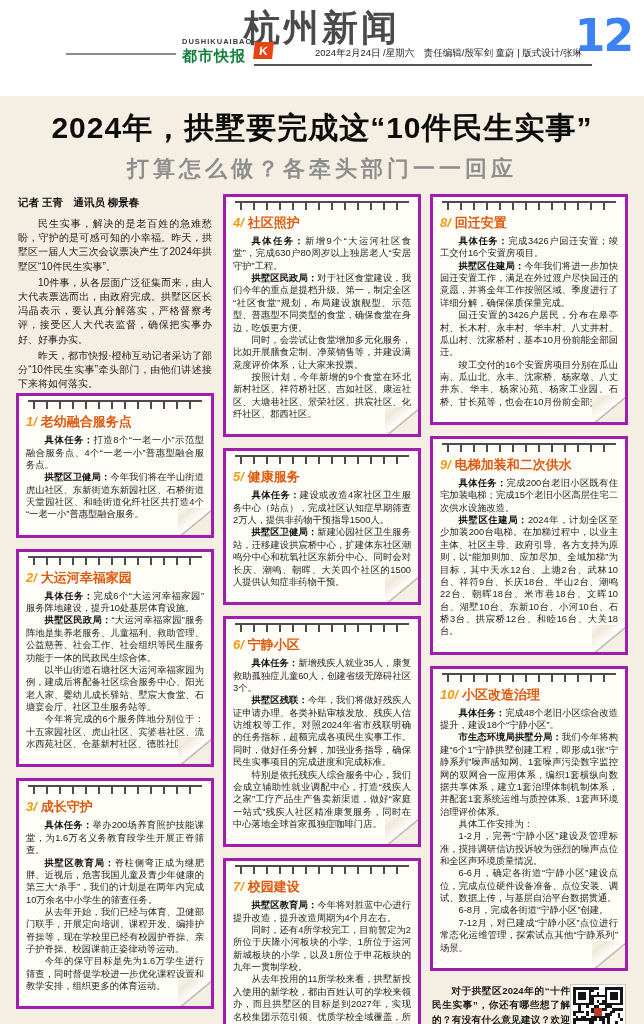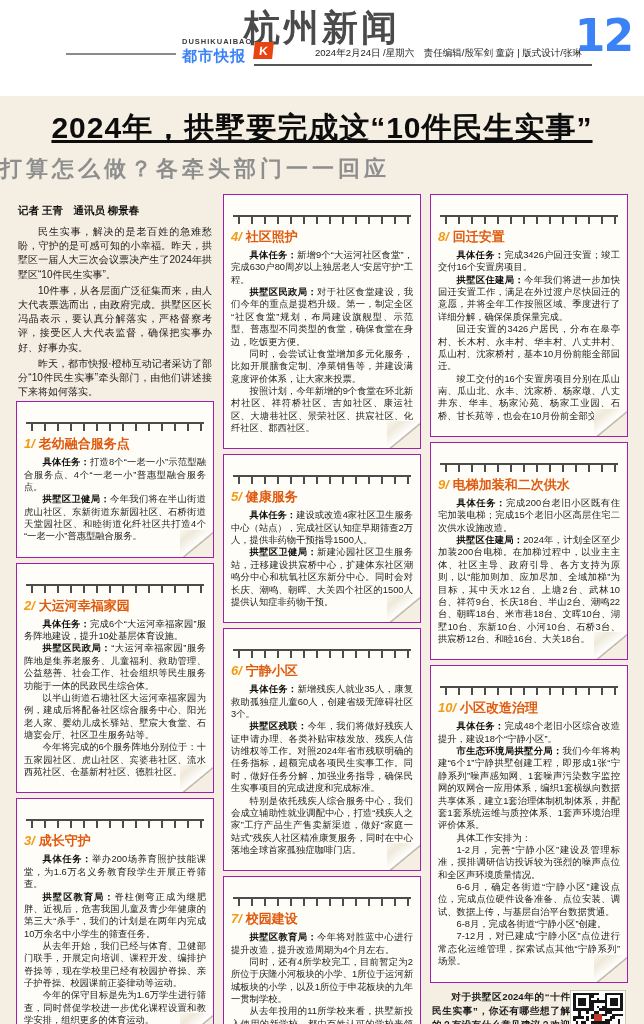--- a/index.html
+++ b/index.html
@@ -11,52 +11,52 @@
   }
   
   header { position:relative; background:#ffffff; height:96px; }
   .paper-title {
     position:absolute; left:0; right:0; top:4px; text-align:center;
     font-size:36px; font-weight:600; letter-spacing:3px; color:#4a4a4a;
   }
   .mast-line { position:absolute; left:66px; top:53px; width:110px; height:2px; background:#8a8a8a; }
   .brand { position:absolute; left:182px; top:38px; text-align:left; line-height:1; }
   .brand-en { display:block; font-size:7.5px; letter-spacing:1px; color:#3a3a3a; font-weight:700; }
-  .brand-cn { display:block; font-size:15px; font-weight:800; color:#3b82f6; margin-top:2px; letter-spacing:1px; }
+  .brand-cn { display:block; font-size:15px; font-weight:800; color:#15803d; margin-top:2px; letter-spacing:1px; }
   .k-logo {
     position:absolute; left:254px; top:42px; width:19px; height:17px;
     background:#e84311; color:#fff; font-weight:800; font-size:12px;
     display:flex; align-items:center; justify-content:center; transform:skewX(-6deg);
   }
   .dateline { position:absolute; left:279px; top:47px; font-size:9.5px; color:#222; white-space:nowrap;margin-left:36px; }
   .mast-rule { position:absolute; left:254px; right:52px; top:64px; height:2px; background:#555; }
   .page-num {
     position:absolute; right:12px; top:10px; font-size:44px; font-weight:800;
     color:#3b82f6; font-family:"DejaVu Sans",sans-serif; letter-spacing:-2px;
   }
   
   .headline-wrap { padding-top:12px; }
   .headline {
-    text-align:center; font-size:30px; font-weight:800; color:#0d0d0d; letter-spacing:1px;text-decoration:underline;
+    text-align:center; font-size:30px; font-weight:800; color:#0d0d0d; letter-spacing:1px;
   }
   .subhead {
-    font-size:22px; font-weight:700; color:#8e8e8e;
+    text-align:center; font-size:22px; font-weight:700; color:#8e8e8e;
     letter-spacing:4px; margin-top:5px;
   }
   
   .columns { display:flex; gap:9px; padding:10px 16px 0; align-items:flex-start; }
   .col { flex:1 1 0; min-width:0; }
   
-  .intro { padding:2px 2px 0;margin-top:8px; }
+  .intro { padding:2px 2px 0; }
   .byline { font-size:10.5px; font-weight:700; color:#111; margin-bottom:7px; }
   .intro p { font-size:10px; line-height:1.42; text-align:justify; text-indent:2em; color:#222; margin-bottom:2px; }
   
   .card {
-    position:relative; background:#fffdf7; border:1px solid #a21caf;
-    padding:20px 7px 14px; margin-bottom:5px; overflow:hidden;
+    position:relative; background:#fffdf7; border:3px solid #a21caf;
+    padding:4px 7px 14px; margin-bottom:11px; overflow:hidden;
   }
   .stitch {
     height:9px; margin:0 2px 4px; border-top:2px solid #4c4c4c;
     background:repeating-linear-gradient(90deg, transparent 0 5px, #4c4c4c 5px 7px, transparent 7px 13px);
   }
   .card-title { font-size:13px; font-weight:800; color:#df5a0e; margin:1px 0 3px; }
   .card-title .num { color:#f39a15; font-style:italic; margin-right:4px; }
   .card-body p {
     font-size:9.3px; line-height:1.33; text-align:justify; text-indent:2em;
     color:#232323; margin:0;

